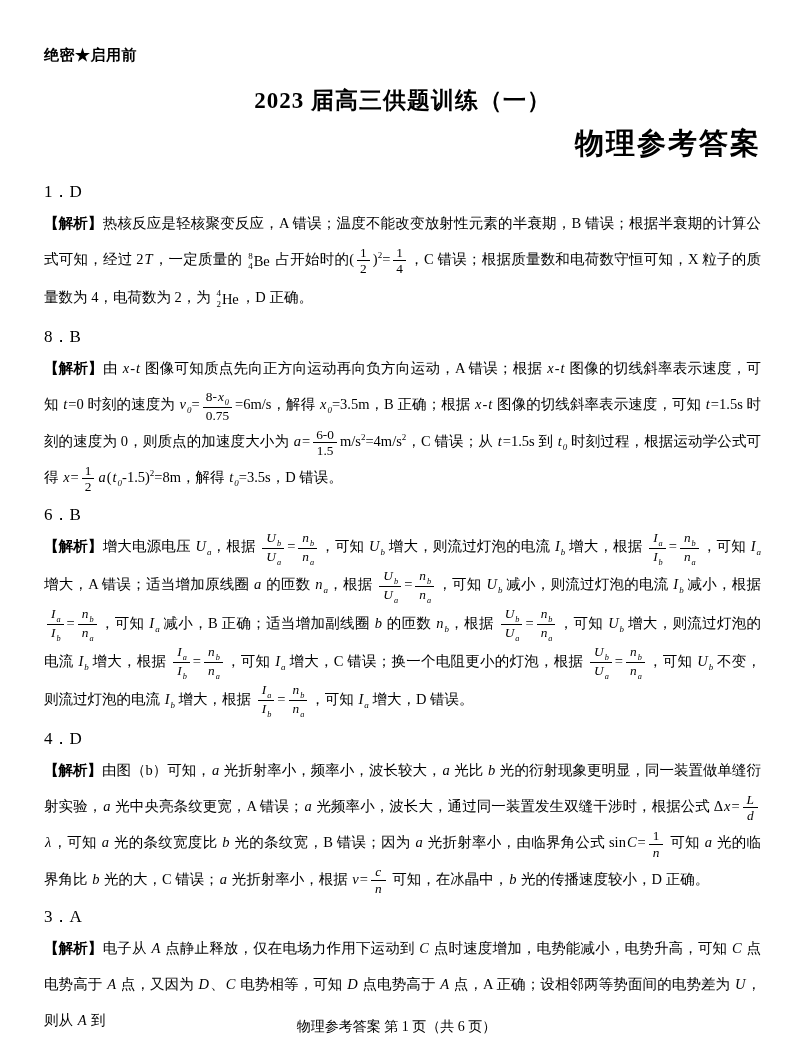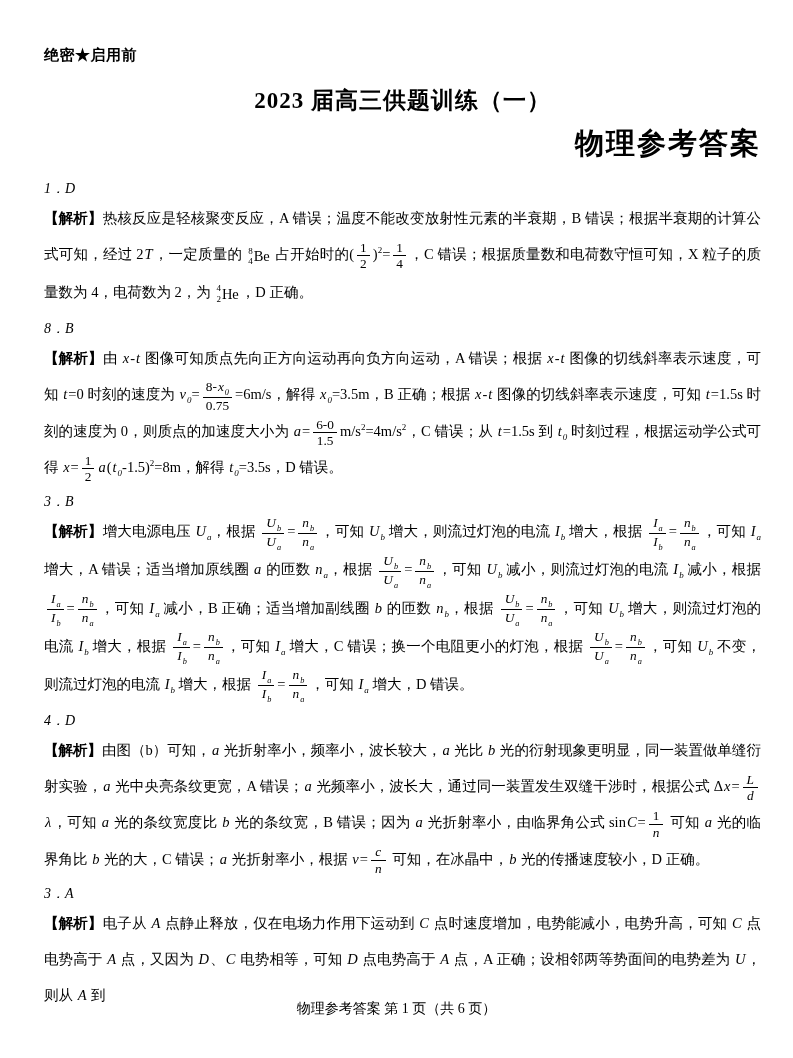--- a/index.html
+++ b/index.html
@@ -16,21 +16,21 @@
   .security{font-size:15px;font-weight:bold;letter-spacing:0.5px;}
   .title{
     margin:20px 0 4px;text-align:center;
     font-size:23px;font-weight:bold;letter-spacing:1px;
   }
   .subtitle{
     margin:8px 0 16px;text-align:right;
     font-size:29px;font-weight:bold;letter-spacing:2px;
   }
   .question{margin:0 0 8px;}
-  .answer-line{font-size:14px;margin:6px 0 2px;font-style:italic;}
+  .answer-line{font-size:17px;margin:6px 0 2px;}
   .explanation{
     margin:0;font-size:14.5px;line-height:2.5;
     text-align:justify;
   }
   .explanation b{font-weight:bold;margin-top:20px;}
   .var{font-style:italic;font-family:"Liberation Serif",serif;padding:0 1px;}
   sub{font-size:0.62em;font-style:italic;line-height:1;}
   sup{font-size:0.62em;line-height:1;}
   .frac{
     display:inline-block;vertical-align:middle;text-align:center;
@@ -38,21 +38,21 @@
   }
   .frac .num{display:block;border-bottom:1px solid #000;padding:0 3px;}
   .frac .den{display:block;padding:0 3px;}
   .nuclide{display:inline-flex;align-items:center;margin:0 2px;vertical-align:middle;}
   .nuclide .pre{
     display:inline-flex;flex-direction:column;align-items:flex-end;
     font-size:9px;line-height:1.15;margin-right:1px;
   }
   .nuclide .sym{font-size:1em;}
   .footer{
-    position:absolute;left:0;right:0;bottom:40px;
+    position:absolute;left:0;right:0;bottom:22px;
     text-align:center;font-size:14px;
   }
 </style>
 </head>
 <body>
 
 <div class="page">
   <div class="security">绝密★启用前</div>
   <h1 class="title">2023 届高三供题训练（一）</h1>
   <h2 class="subtitle">物理参考答案</h2>
@@ -73,21 +73,21 @@
             <span class="sym">He</span>
           </span>，D 正确。</p>
   </section>
 
   <section class="question">
     <div class="answer-line">8．B</div>
     <p class="explanation"><b>【解析】</b>由 <i class="var">x</i>-<i class="var">t</i> 图像可知质点先向正方向运动再向负方向运动，A 错误；根据 <i class="var">x</i>-<i class="var">t</i> 图像的切线斜率表示速度，可知 <i class="var">t</i>=0 时刻的速度为 <i class="var">v</i><sub>0</sub>=<span class="frac"><span class="num">8-<i class="var">x</i><sub>0</sub></span><span class="den">0.75</span></span>=6m/s，解得 <i class="var">x</i><sub>0</sub>=3.5m，B 正确；根据 <i class="var">x</i>-<i class="var">t</i> 图像的切线斜率表示速度，可知 <i class="var">t</i>=1.5s 时刻的速度为 0，则质点的加速度大小为 <i class="var">a</i>=<span class="frac"><span class="num">6-0</span><span class="den">1.5</span></span>m/s<sup>2</sup>=4m/s<sup>2</sup>，C 错误；从 <i class="var">t</i>=1.5s 到 <i class="var">t</i><sub>0</sub> 时刻过程，根据运动学公式可得 <i class="var">x</i>=<span class="frac"><span class="num">1</span><span class="den">2</span></span><i class="var">a</i>(<i class="var">t</i><sub>0</sub>-1.5)<sup>2</sup>=8m，解得 <i class="var">t</i><sub>0</sub>=3.5s，D 错误。</p>
   </section>
 
   <section class="question">
-    <div class="answer-line">3．B</div>
+    <div class="answer-line">6．B</div>
     <p class="explanation"><b>【解析】</b>增大电源电压 <i class="var">U</i><sub>a</sub>，根据 <span class="frac"><span class="num"><i class="var">U</i><sub>b</sub></span><span class="den"><i class="var">U</i><sub>a</sub></span></span>=<span class="frac"><span class="num"><i class="var">n</i><sub>b</sub></span><span class="den"><i class="var">n</i><sub>a</sub></span></span>，可知 <i class="var">U</i><sub>b</sub> 增大，则流过灯泡的电流 <i class="var">I</i><sub>b</sub> 增大，根据 <span class="frac"><span class="num"><i class="var">I</i><sub>a</sub></span><span class="den"><i class="var">I</i><sub>b</sub></span></span>=<span class="frac"><span class="num"><i class="var">n</i><sub>b</sub></span><span class="den"><i class="var">n</i><sub>a</sub></span></span>，可知 <i class="var">I</i><sub>a</sub> 增大，A 错误；适当增加原线圈 <i class="var">a</i> 的匝数 <i class="var">n</i><sub>a</sub>，根据 <span class="frac"><span class="num"><i class="var">U</i><sub>b</sub></span><span class="den"><i class="var">U</i><sub>a</sub></span></span>=<span class="frac"><span class="num"><i class="var">n</i><sub>b</sub></span><span class="den"><i class="var">n</i><sub>a</sub></span></span>，可知 <i class="var">U</i><sub>b</sub> 减小，则流过灯泡的电流 <i class="var">I</i><sub>b</sub> 减小，根据 <span class="frac"><span class="num"><i class="var">I</i><sub>a</sub></span><span class="den"><i class="var">I</i><sub>b</sub></span></span>=<span class="frac"><span class="num"><i class="var">n</i><sub>b</sub></span><span class="den"><i class="var">n</i><sub>a</sub></span></span>，可知 <i class="var">I</i><sub>a</sub> 减小，B 正确；适当增加副线圈 <i class="var">b</i> 的匝数 <i class="var">n</i><sub>b</sub>，根据 <span class="frac"><span class="num"><i class="var">U</i><sub>b</sub></span><span class="den"><i class="var">U</i><sub>a</sub></span></span>=<span class="frac"><span class="num"><i class="var">n</i><sub>b</sub></span><span class="den"><i class="var">n</i><sub>a</sub></span></span>，可知 <i class="var">U</i><sub>b</sub> 增大，则流过灯泡的电流 <i class="var">I</i><sub>b</sub> 增大，根据 <span class="frac"><span class="num"><i class="var">I</i><sub>a</sub></span><span class="den"><i class="var">I</i><sub>b</sub></span></span>=<span class="frac"><span class="num"><i class="var">n</i><sub>b</sub></span><span class="den"><i class="var">n</i><sub>a</sub></span></span>，可知 <i class="var">I</i><sub>a</sub> 增大，C 错误；换一个电阻更小的灯泡，根据 <span class="frac"><span class="num"><i class="var">U</i><sub>b</sub></span><span class="den"><i class="var">U</i><sub>a</sub></span></span>=<span class="frac"><span class="num"><i class="var">n</i><sub>b</sub></span><span class="den"><i class="var">n</i><sub>a</sub></span></span>，可知 <i class="var">U</i><sub>b</sub> 不变，则流过灯泡的电流 <i class="var">I</i><sub>b</sub> 增大，根据 <span class="frac"><span class="num"><i class="var">I</i><sub>a</sub></span><span class="den"><i class="var">I</i><sub>b</sub></span></span>=<span class="frac"><span class="num"><i class="var">n</i><sub>b</sub></span><span class="den"><i class="var">n</i><sub>a</sub></span></span>，可知 <i class="var">I</i><sub>a</sub> 增大，D 错误。</p>
   </section>
 
   <section class="question">
     <div class="answer-line">4．D</div>
     <p class="explanation"><b>【解析】</b>由图（b）可知，<i class="var">a</i> 光折射率小，频率小，波长较大，<i class="var">a</i> 光比 <i class="var">b</i> 光的衍射现象更明显，同一装置做单缝衍射实验，<i class="var">a</i> 光中央亮条纹更宽，A 错误；<i class="var">a</i> 光频率小，波长大，通过同一装置发生双缝干涉时，根据公式 Δ<i class="var">x</i>=<span class="frac"><span class="num"><i class="var">L</i></span><span class="den"><i class="var">d</i></span></span><i class="var">λ</i>，可知 <i class="var">a</i> 光的条纹宽度比 <i class="var">b</i> 光的条纹宽，B 错误；因为 <i class="var">a</i> 光折射率小，由临界角公式 sin<i class="var">C</i>=<span class="frac"><span class="num">1</span><span class="den"><i class="var">n</i></span></span> 可知 <i class="var">a</i> 光的临界角比 <i class="var">b</i> 光的大，C 错误；<i class="var">a</i> 光折射率小，根据 <i class="var">v</i>=<span class="frac"><span class="num"><i class="var">c</i></span><span class="den"><i class="var">n</i></span></span> 可知，在冰晶中，<i class="var">b</i> 光的传播速度较小，D 正确。</p>
   </section>
 
   <section class="question">
     <div class="answer-line">3．A</div>

